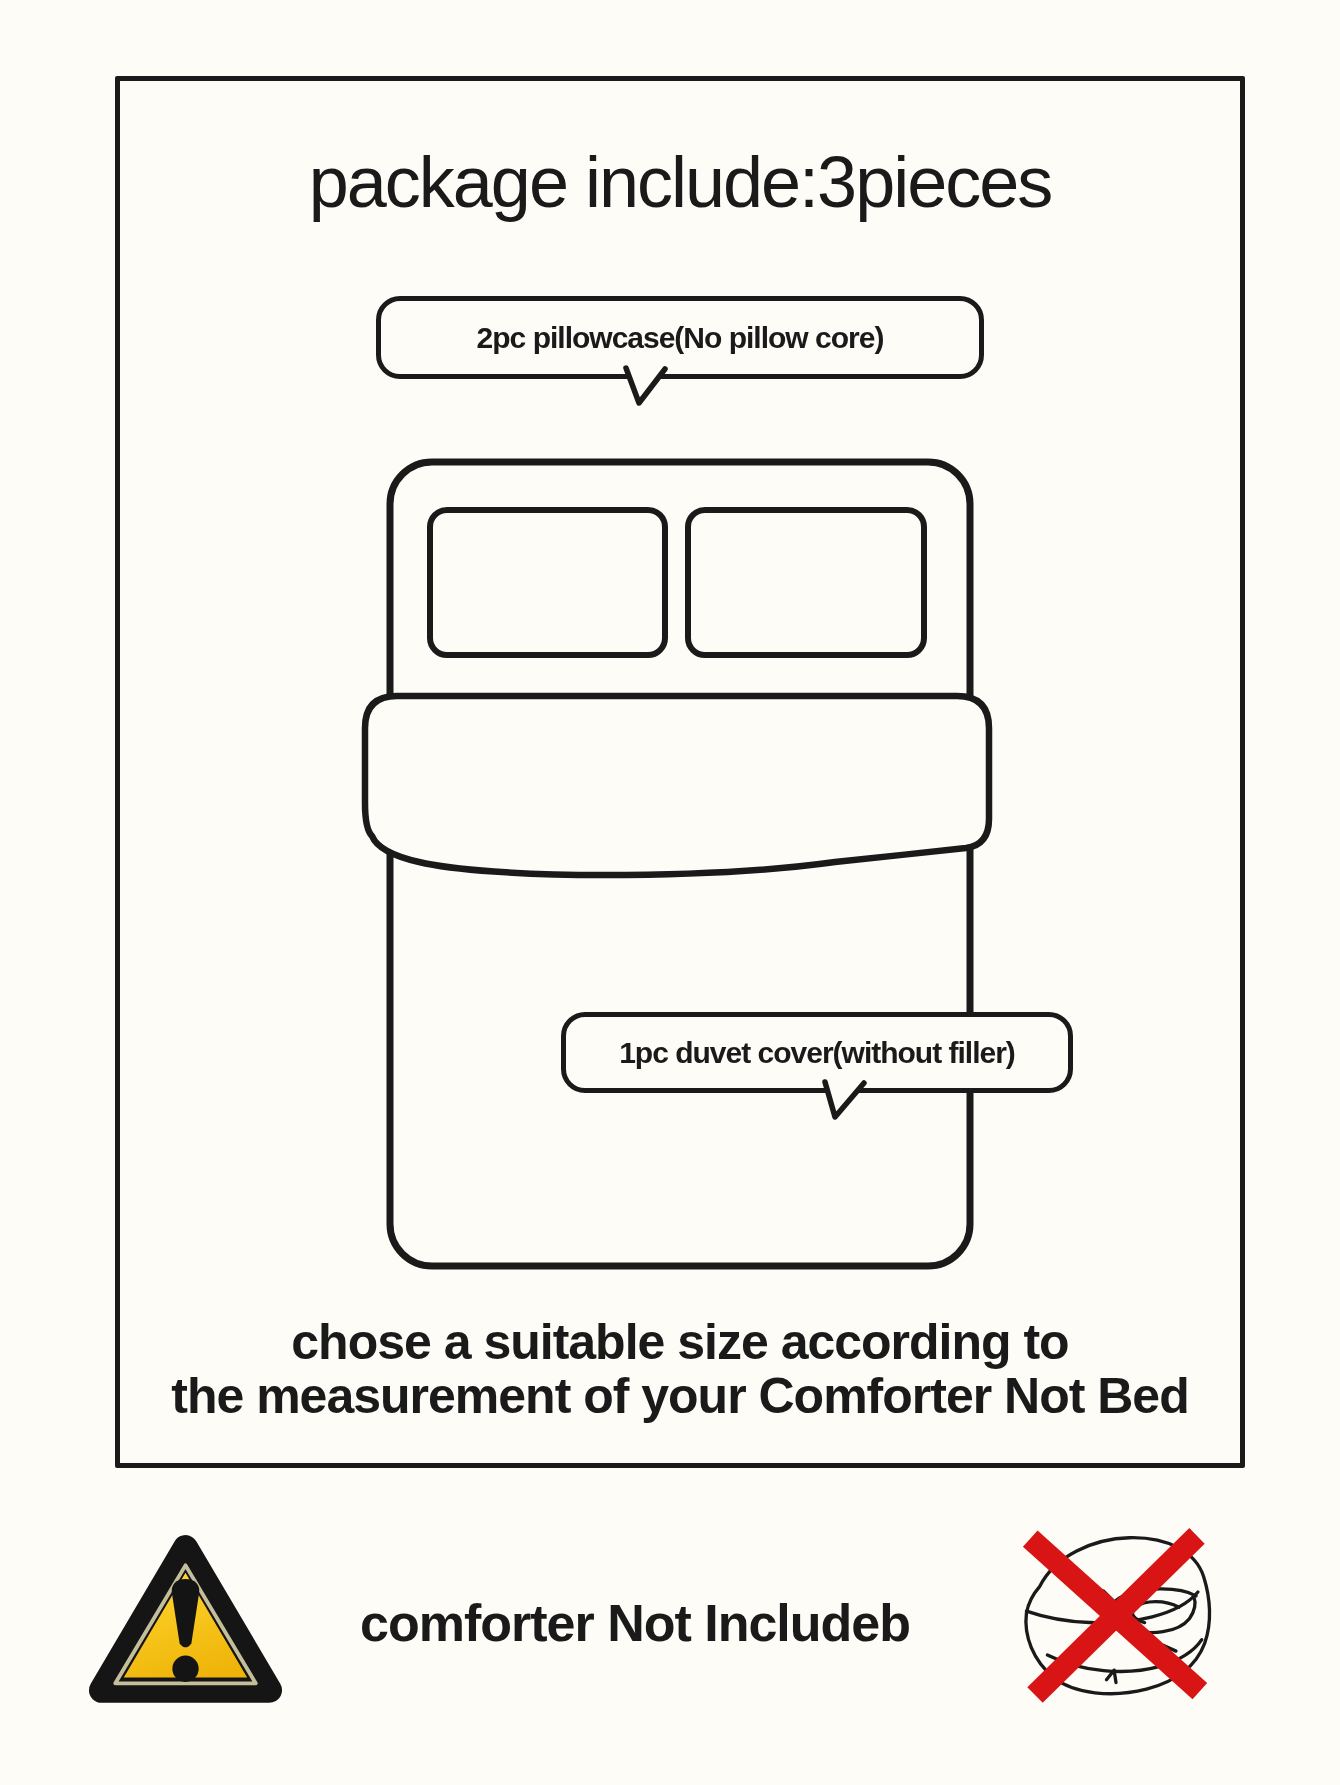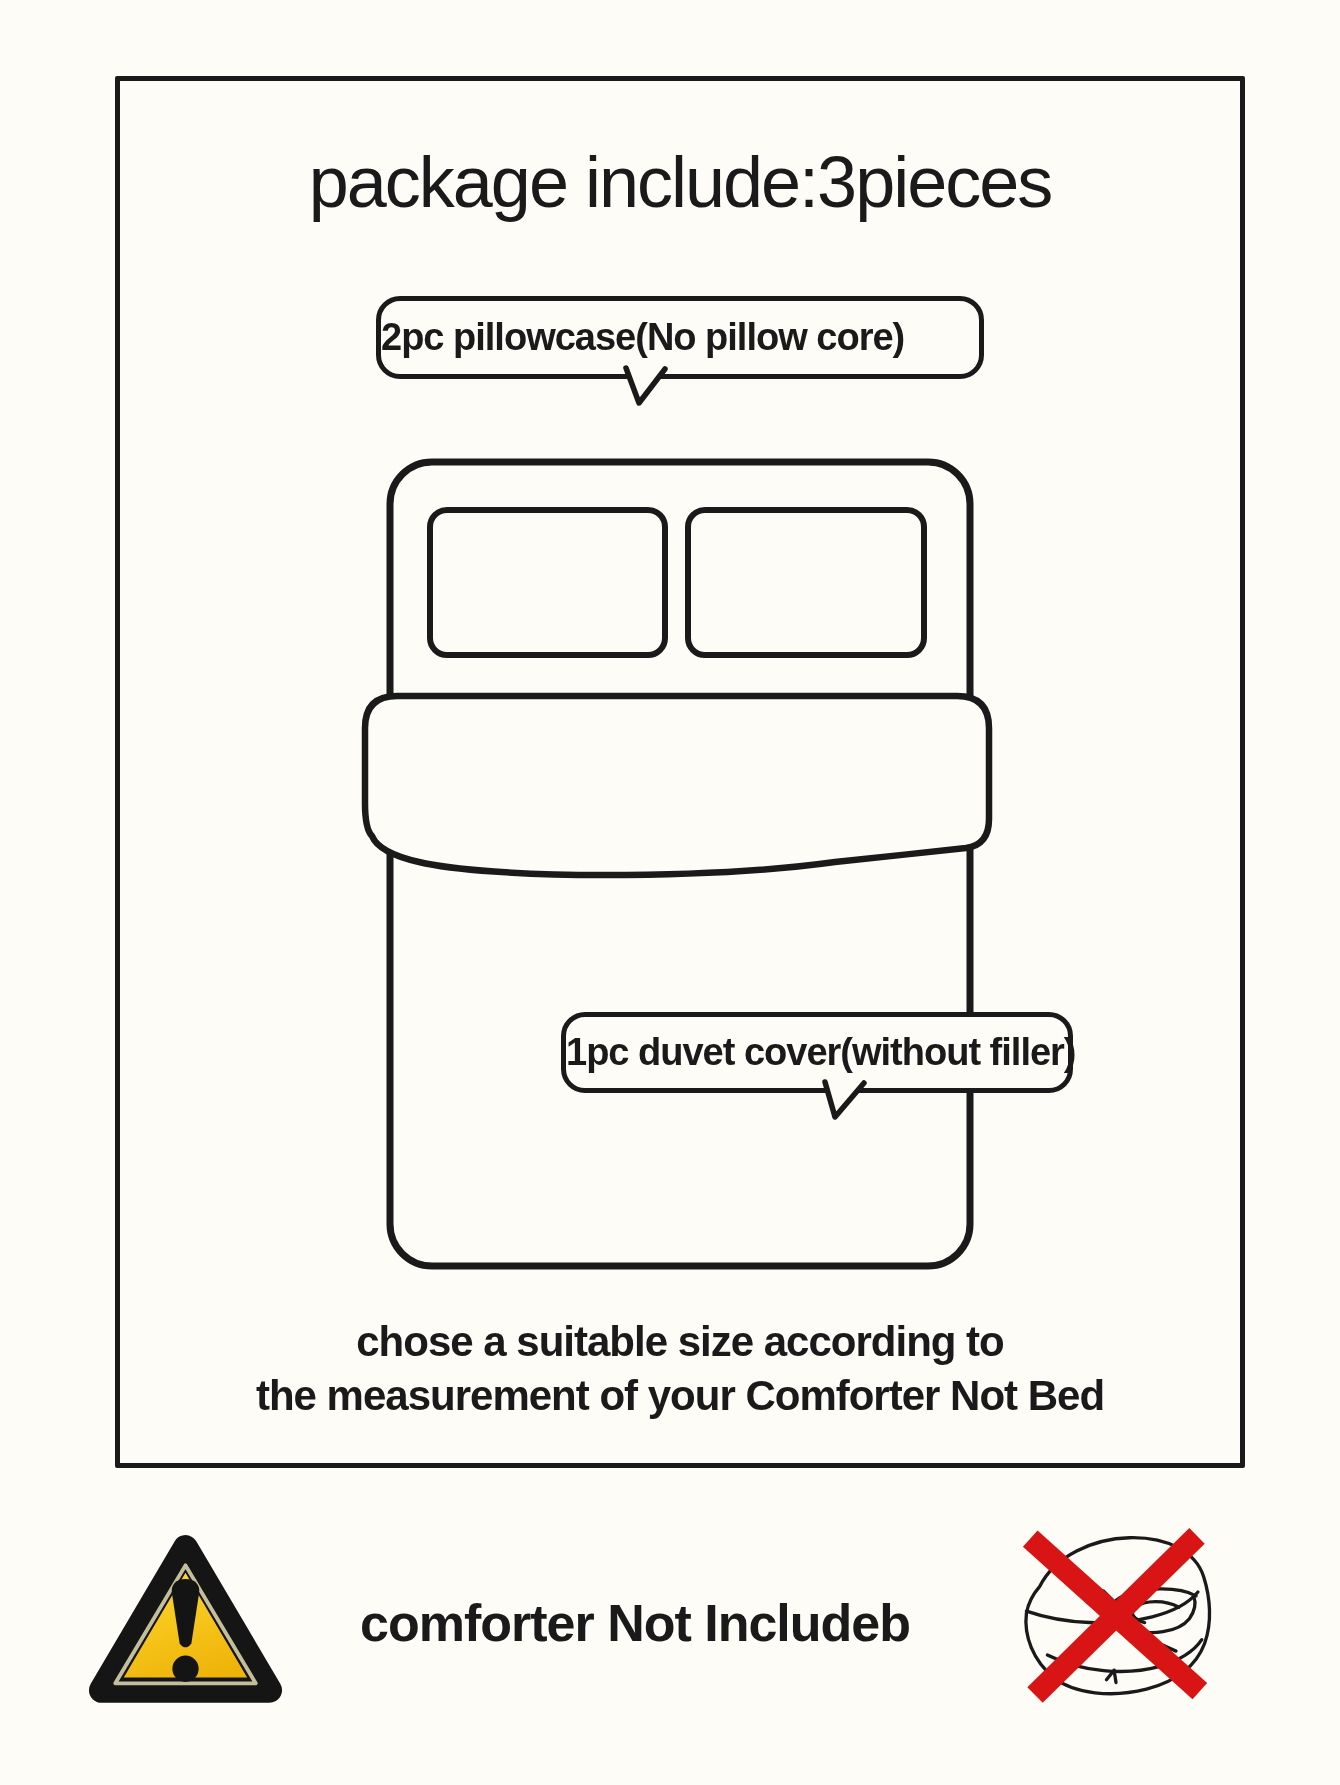--- a/index.html
+++ b/index.html
@@ -16,32 +16,32 @@
   .page{position:relative;width:1340px;height:1785px;margin:0 auto;background:var(--background,#fdfcf7);overflow:hidden;}
 
   
   .panel{position:absolute;left:115px;top:76px;width:1130px;height:1392px;border:5px solid var(--line,#1a1a1a);border-radius:2px;}
   .title{position:absolute;top:60px;left:0;width:100%;text-align:center;font-size:72px;font-weight:normal;letter-spacing:-2px;white-space:nowrap;}
 
   .bed-svg{position:absolute;left:0;top:0;width:1120px;height:1382px;z-index:1;pointer-events:none;}
   .bed-svg .stroke{fill:none;stroke:var(--line,#1a1a1a);}
   .bed-svg .fillbg{fill:var(--background,#fdfcf7);stroke:var(--line,#1a1a1a);}
 
-  .bubble{position:absolute;z-index:2;display:flex;align-items:center;
+  .bubble{position:absolute;z-index:2;display:flex;align-items:center;justify-content:center;
           background:var(--background,#fdfcf7);border:5px solid var(--line,#1a1a1a);border-radius:24px;
-          font-size:38px;font-weight:bold;letter-spacing:-1px;white-space:nowrap;}
+          font-size:30px;font-weight:bold;letter-spacing:-1px;white-space:nowrap;}
   .bubble-pillow{top:215px;left:50%;transform:translateX(-50%);width:608px;height:83px;}
   .bubble-duvet{left:441px;top:931px;width:512px;height:81px;}
   .tail{position:absolute;top:calc(100% - 6px);width:52px;height:40px;overflow:visible;}
   .tail .cover{fill:var(--background,#fdfcf7);}
   .tail .vee{fill:var(--background,#fdfcf7);stroke:var(--line,#1a1a1a);stroke-width:5.5;stroke-linejoin:round;stroke-linecap:round;}
   .bubble-pillow .tail{left:238px;}
   .bubble-duvet .tail{left:252px;}
 
-  .note{position:absolute;top:1234px;left:0;width:100%;text-align:center;font-size:42px;font-weight:bold;letter-spacing:-1px;line-height:54px;}
+  .note{position:absolute;top:1234px;left:0;width:100%;text-align:center;font-size:50px;font-weight:bold;letter-spacing:-1px;line-height:54px;}
 
   
   .warning-svg{position:absolute;left:88px;top:1528px;width:195px;height:182px;}
   .footer-text{position:absolute;left:290px;top:1593px;width:690px;text-align:center;font-size:52px;font-weight:bold;letter-spacing:-1px;white-space:nowrap;}
   .crossed-svg{position:absolute;left:998px;top:1512px;width:236px;height:202px;}
   .sketch{fill:none;stroke:var(--line,#1a1a1a);stroke-width:3.5;stroke-linecap:round;stroke-linejoin:round;}
   .redx{stroke:var(--cross-red,#d81414);stroke-width:23;stroke-linecap:butt;}
 </style>
 </head>
 <body>

